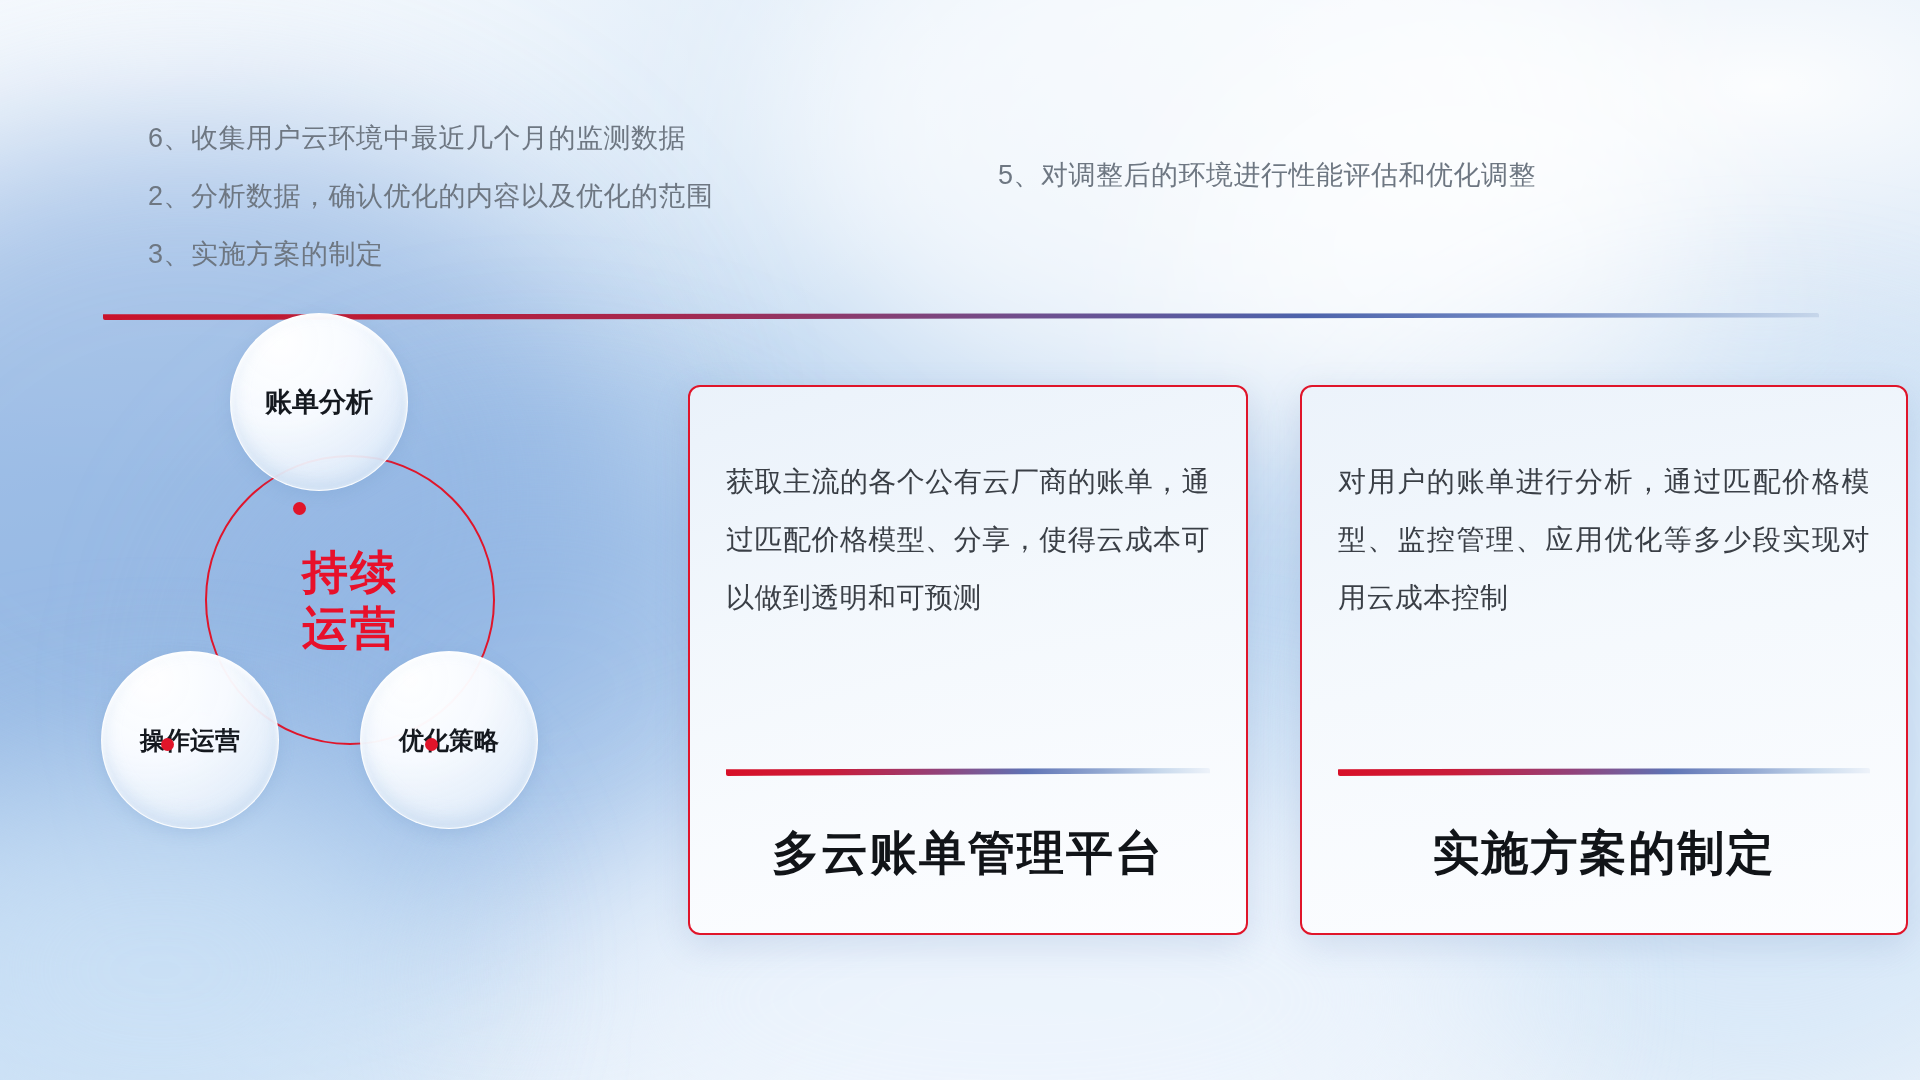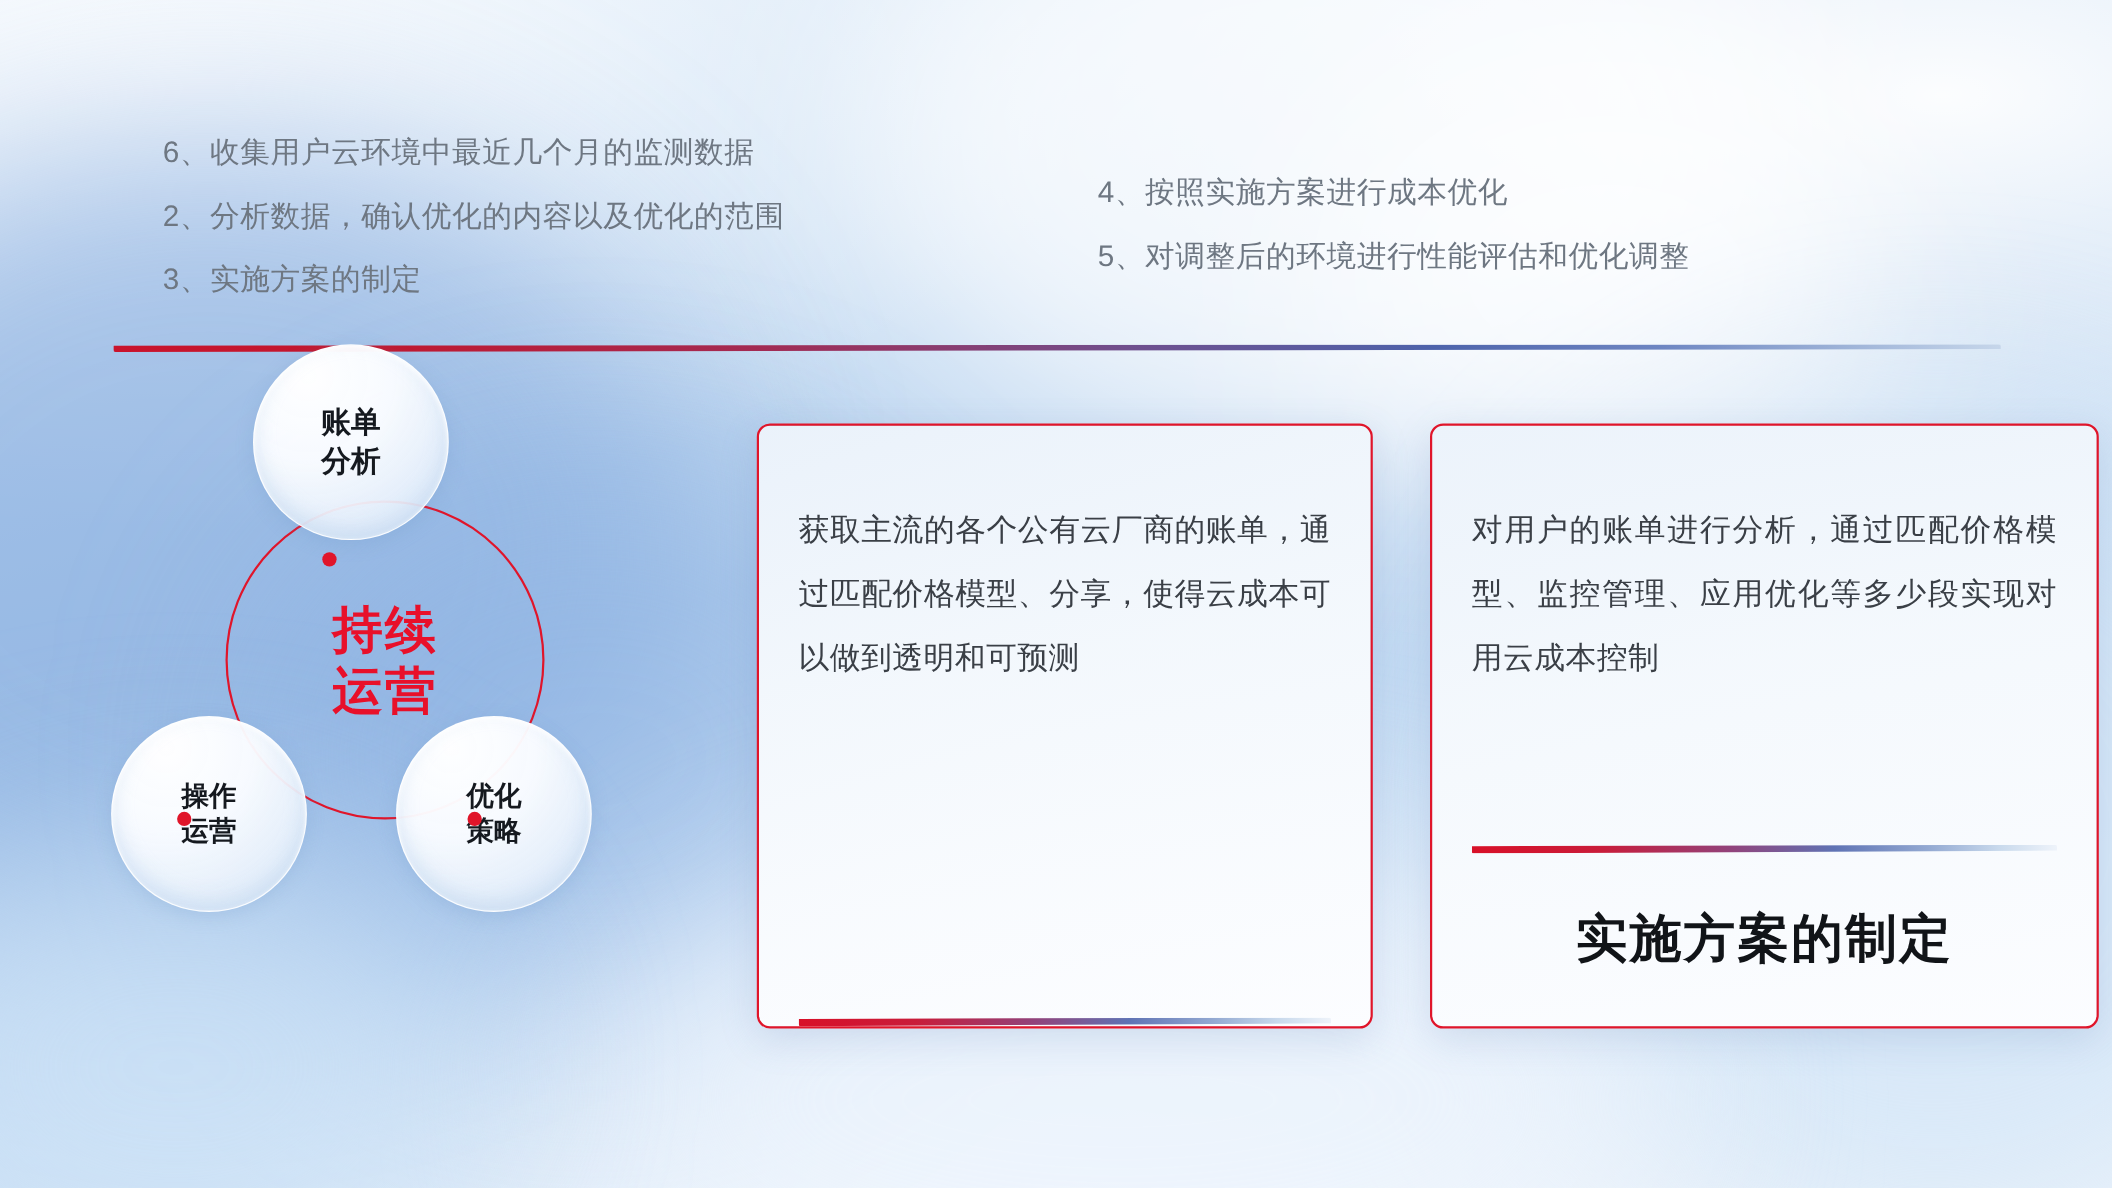--- a/index.html
+++ b/index.html
@@ -87,21 +87,21 @@
     left: 110px;
     top: 100px;
     width: 290px;
     height: 290px;
   }
   .venn-bubble {
     position: absolute;
     border-radius: 50%;
     box-sizing: border-box;
     display: flex;
-    flex-direction: column;
+    flex-direction: row;
     align-items: center;
     justify-content: center;
     text-align: center;
     color: #15191f;
     font-weight: 700;
     line-height: 1.28;
     background:
       radial-gradient(115% 115% at 28% 16%, rgba(255,255,255,0.99) 0%, rgba(250,252,255,0.97) 38%, rgba(231,240,251,0.93) 72%, rgba(218,232,248,0.90) 100%);
     box-shadow:
       inset 0 2px 5px rgba(255,255,255,0.95),
@@ -199,21 +199,20 @@
   <div class="bg-blob blob-f"></div>
   <div class="bg-blob blob-g"></div>
 
   <div class="steps" id="steps-left">
     <div class="step-line">6、收集用户云环境中最近几个月的监测数据</div>
     <div class="step-line">2、分析数据，确认优化的内容以及优化的范围</div>
     <div class="step-line">3、实施方案的制定</div>
   </div>
 
   <div class="steps" id="steps-right">
-    <div class="step-line">4、按照实施方案进行成本优化</div>
     <div class="step-line">5、对调整后的环境进行性能评估和优化调整</div>
   </div>
 
   <div id="header-rule"></div>
 
   <div id="venn">
 
     <div class="venn-ring" id="ring-main"></div>
 
     <div id="venn-center">
@@ -237,20 +236,21 @@
     </div>
 
     <div class="venn-dot" id="dot-top"></div>
     <div class="venn-dot" id="dot-left"></div>
     <div class="venn-dot" id="dot-right"></div>
   </div>
 
   <div class="card" id="card-1">
     <div class="card-body">获取主流的各个公有云厂商的账单，通过匹配价格模型、分享，使得云成本可以做到透明和可预测</div>
     <div class="card-rule"></div>
+    <div class="card-title">多云账单管理平台</div>
   </div>
 
   <div class="card" id="card-2">
     <div class="card-body">对用户的账单进行分析，通过匹配价格模型、监控管理、应用优化等多少段实现对用云成本控制</div>
     <div class="card-rule"></div>
     <div class="card-title">实施方案的制定</div>
   </div>
 
 </div>
 

